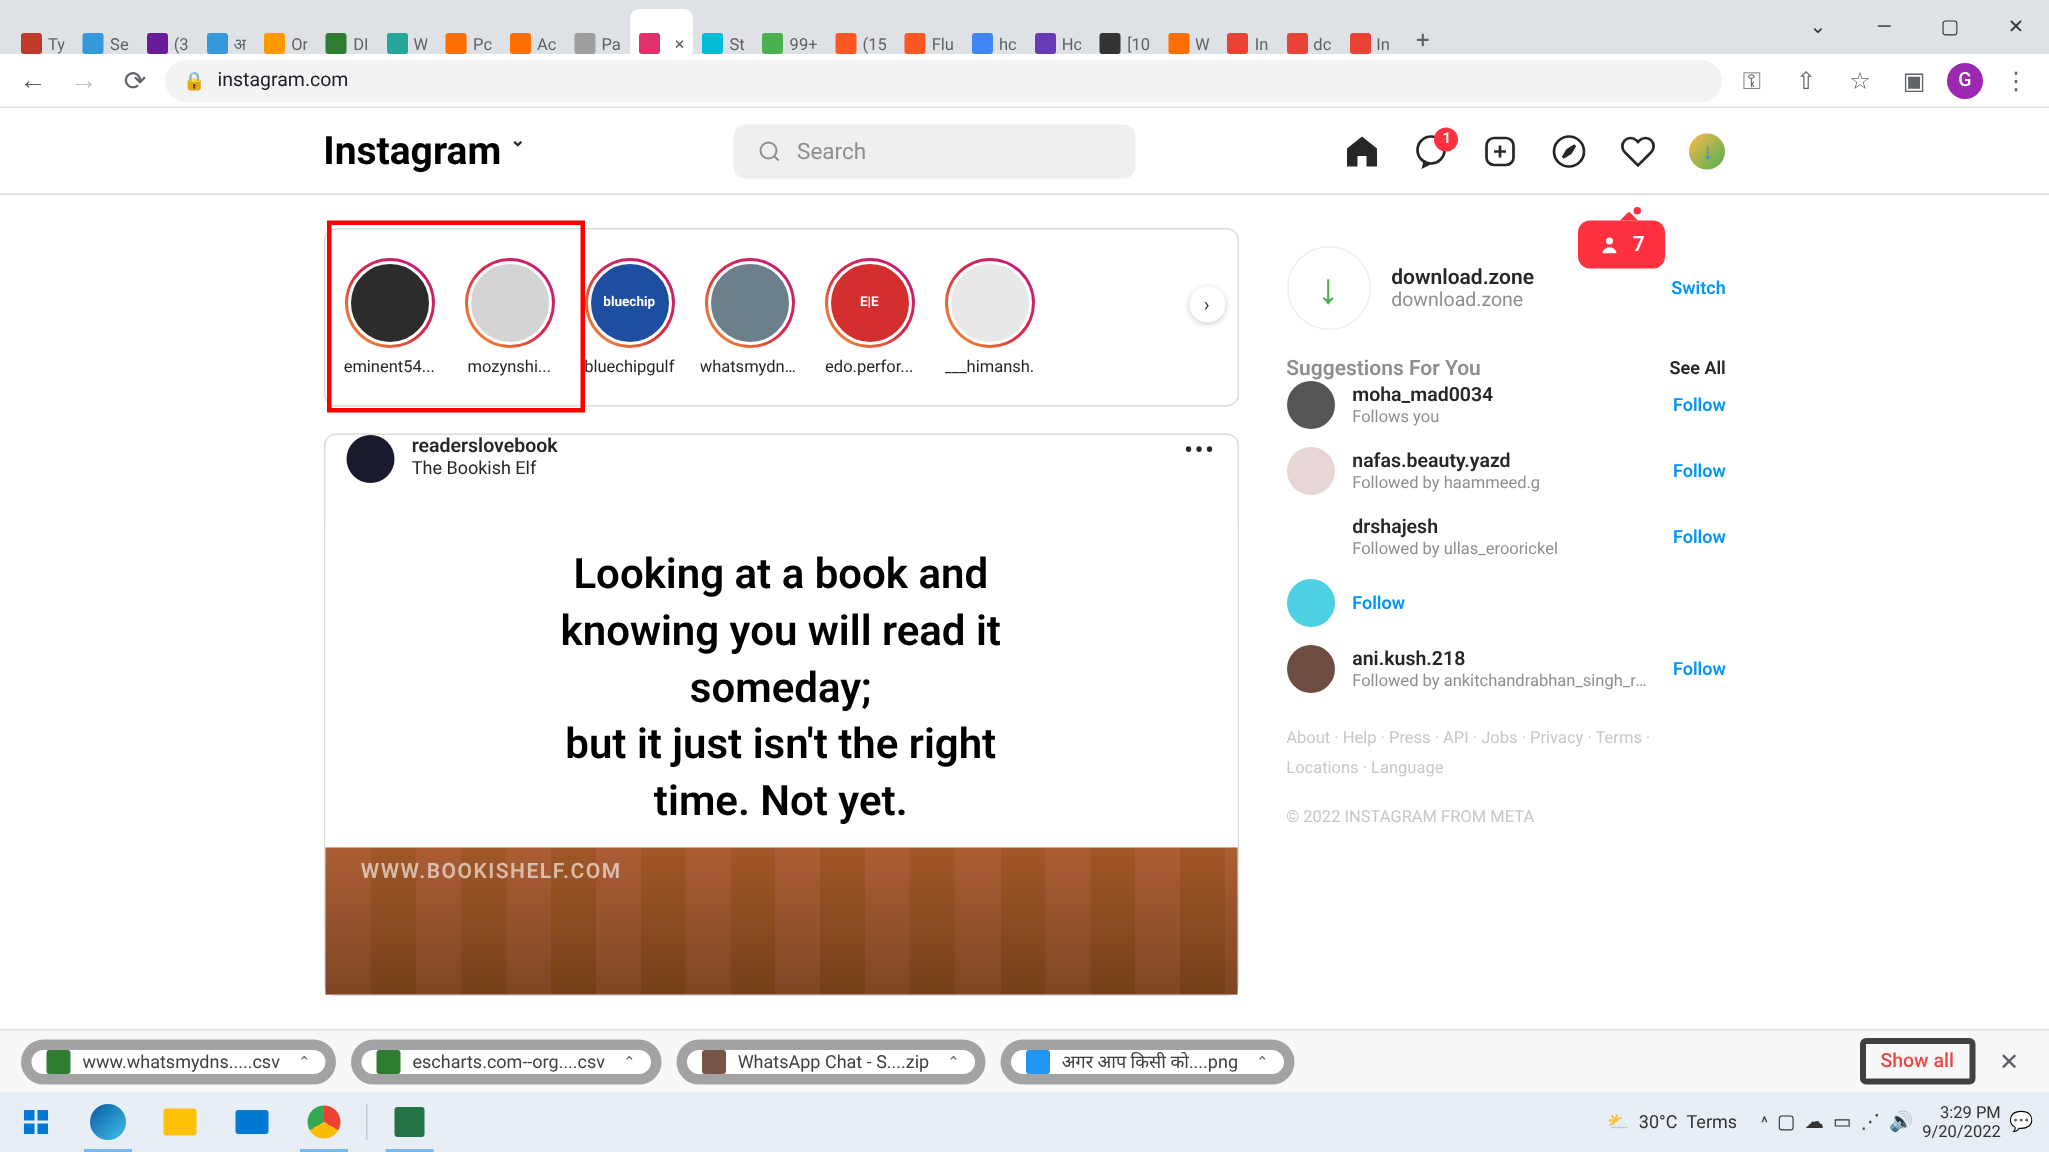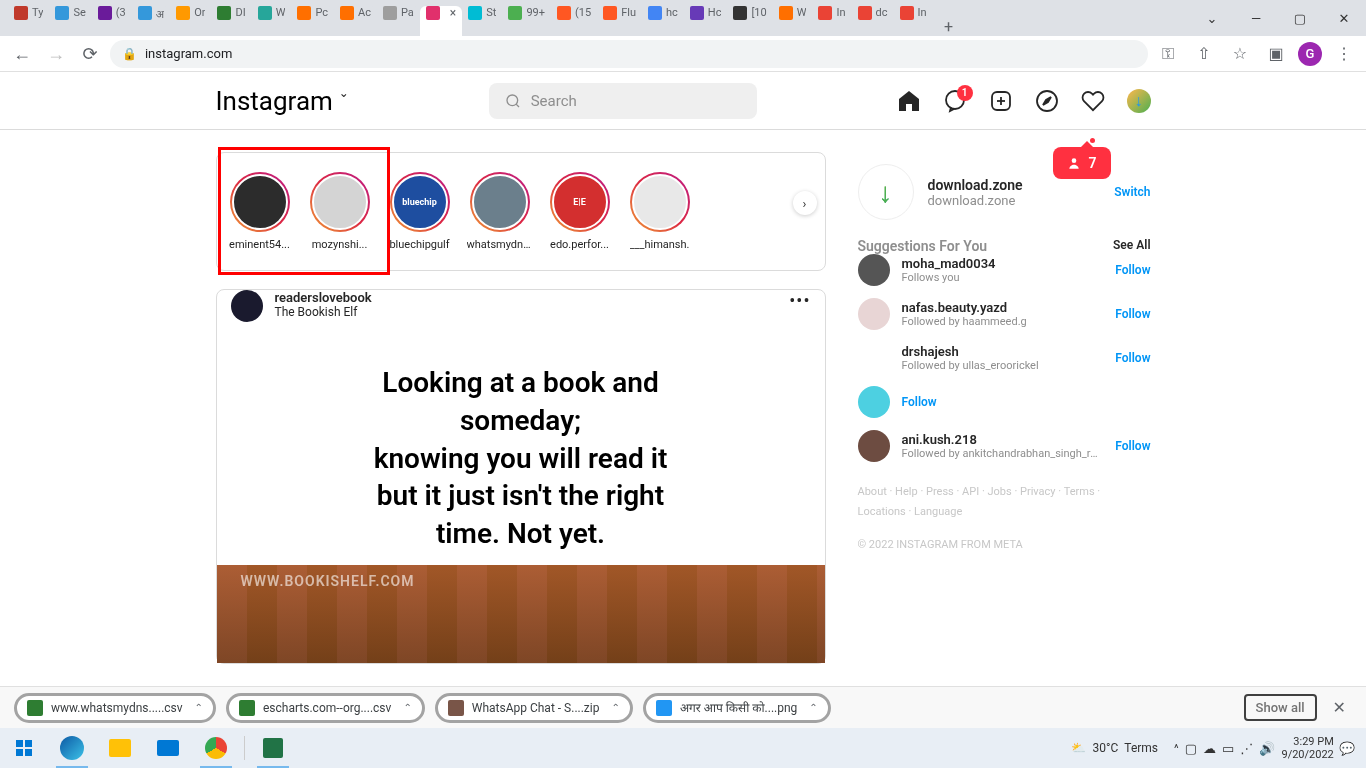--- a/index.html
+++ b/index.html
@@ -1,39 +1,39 @@
 <!DOCTYPE html>
 <html><head>
 <meta charset="utf-8">
 <style>
 *{margin:0;padding:0;box-sizing:border-box;font-family:-apple-system,BlinkMacSystemFont,"Segoe UI",Roboto,Helvetica,Arial,sans-serif}
 body{width:1366px;height:768px;overflow:hidden;background:#fff;position:relative}
 
 .chrome-tabs{height:36px;background:#dee1e6;display:flex;align-items:flex-end;padding-left:8px}
-.tab{height:30px;min-width:28px;max-width:52px;background:#dee1e6;display:flex;align-items:flex-start;padding:0 6px;font-size:11px;color:#5f6368;border-radius:6px 6px 0 0;gap:4px;overflow:hidden;white-space:nowrap;cursor:pointer}
+.tab{height:30px;min-width:28px;max-width:52px;background:#dee1e6;display:flex;align-items:flex-end;padding:0 6px;font-size:11px;color:#5f6368;border-radius:6px 6px 0 0;gap:4px;overflow:hidden;white-space:nowrap;cursor:pointer}
 .tab.active{background:#fff}
 .tab .favicon{width:14px;height:14px;flex-shrink:0;border-radius:2px}
 .tab-title{overflow:hidden;text-overflow:ellipsis}
 .tab-close{margin-left:2px;font-size:12px;color:#5f6368}
 .win-controls{margin-left:auto;display:flex;align-items:center;gap:0;height:36px}
 .win-btn{width:44px;height:30px;display:flex;align-items:center;justify-content:center;color:#333;font-size:13px;cursor:pointer}
 .new-tab{width:28px;text-align:center;color:#5f6368;font-size:16px;padding-left:4px}
 
 .chrome-toolbar{height:36px;background:#fff;display:flex;align-items:center;padding:0 8px;gap:6px;border-bottom:1px solid #e0e0e0}
 .nav-btn{width:28px;height:28px;display:flex;align-items:center;justify-content:center;color:#5f6368;border-radius:50%;cursor:pointer;font-size:18px}
 .nav-btn.disabled{color:#bdbdbd}
 .addr-bar{flex:1;height:28px;background:#f1f3f4;border-radius:14px;display:flex;align-items:center;padding:0 12px;gap:8px;font-size:13px;color:#202124}
 .lock{font-size:12px;color:#5f6368}
 .toolbar-right{display:flex;align-items:center;gap:8px}
 .tb-icon{width:28px;height:28px;display:flex;align-items:center;justify-content:center;color:#5f6368;font-size:16px;cursor:pointer}
 .profile-circle{width:24px;height:24px;border-radius:50%;background:#9c27b0;color:#fff;display:flex;align-items:center;justify-content:center;font-size:13px;font-weight:500}
 
 .ig-header{height:58px;border-bottom:1px solid #dbdbdb;display:flex;align-items:center;justify-content:center}
 .ig-header-inner{width:935px;display:flex;align-items:center;justify-content:space-between}
-.ig-logo{font-family:'Segoe Script',cursive;font-size:26px;font-weight:400;display:flex;gap:6px;cursor:pointer}
+.ig-logo{font-family:'Segoe Script',cursive;font-size:26px;font-weight:700;display:flex;gap:6px;cursor:pointer}
 .ig-logo-chev{font-size:12px;color:#262626}
 .ig-search{width:268px;height:36px;background:#efefef;border-radius:8px;display:flex;align-items:center;padding:0 16px;gap:10px;color:#8e8e8e;font-size:15px}
 .ig-nav{display:flex;align-items:center;gap:22px;position:relative}
 .ig-nav-icon{width:24px;height:24px;cursor:pointer;position:relative;display:flex;align-items:center;justify-content:center}
 .ig-nav-icon svg{width:24px;height:24px}
 .badge-red{position:absolute;top:-4px;right:-6px;width:16px;height:16px;background:#ff3040;border-radius:50%;color:#fff;font-size:10px;display:flex;align-items:center;justify-content:center;font-weight:600}
 .ig-avatar-small{width:24px;height:24px;border-radius:50%;background:linear-gradient(135deg,#ffb84d,#4caf50);display:flex;align-items:center;justify-content:center}
 .ig-avatar-small::after{content:'↓';color:#2196f3;font-weight:bold;font-size:16px}
 .notif-bubble{position:absolute;top:58px;right:40px;background:#ff3040;color:#fff;padding:8px 14px;border-radius:8px;display:flex;align-items:center;gap:8px;font-size:14px;font-weight:600}
 .notif-bubble::before{content:'';position:absolute;top:-6px;right:18px;width:0;height:0;border-left:6px solid transparent;border-right:6px solid transparent;border-bottom:6px solid #ff3040}
@@ -75,24 +75,24 @@
 .sugg-ava{width:32px;height:32px;border-radius:50%;background:#ccc;flex-shrink:0}
 .sugg-info{flex:1;overflow:hidden}
 .sugg-info .un{font-weight:600;color:#262626;font-size:13px}
 .sugg-info .rel{color:#8e8e8e;font-size:11px;overflow:hidden;text-overflow:ellipsis;white-space:nowrap}
 .follow{color:#0095f6;font-size:12px;font-weight:600;cursor:pointer}
 .footer-links{margin-top:20px;color:#c7c7c7;font-size:11px;line-height:1.8}
 .footer-links span{cursor:pointer}
 .copyright{margin-top:16px;color:#c7c7c7;font-size:11px}
 
 .dl-bar{position:absolute;bottom:40px;left:0;right:0;height:42px;background:#f8f8f8;border-top:1px solid #e0e0e0;display:flex;align-items:center;padding:0 14px;gap:10px}
-.dl-item{height:30px;border:3px solid #a3a3a3;border-radius:15px;background:#fff;display:flex;align-items:center;padding:0 10px;gap:8px;font-size:12px;color:#3c4043;cursor:pointer}
+.dl-item{height:30px;border:7px solid #a3a3a3;border-radius:15px;background:#fff;display:flex;align-items:center;padding:0 10px;gap:8px;font-size:12px;color:#3c4043;cursor:pointer}
 .dl-icon{width:16px;height:16px}
 .dl-chev{color:#5f6368;font-size:10px;margin-left:4px}
-.show-all{margin-left:auto;color:#737373;font-size:13px;font-weight:500;cursor:pointer;padding:4px 10px;border:2px solid #404040;border-radius:4px}
+.show-all{margin-left:auto;color:#ef4444;font-size:13px;font-weight:500;cursor:pointer;padding:4px 10px;border:4px solid #404040;border-radius:4px}
 .dl-close{color:#5f6368;font-size:16px;cursor:pointer;padding:0 6px}
 
 .taskbar{position:absolute;bottom:0;left:0;right:0;height:40px;background:#e8eef5;display:flex;align-items:center}
 .tb-left{display:flex;align-items:center;height:100%}
 .tb-item{width:48px;height:40px;display:flex;align-items:center;justify-content:center;cursor:pointer;position:relative}
 .tb-item.active::after{content:'';position:absolute;bottom:0;left:8px;right:8px;height:2px;background:#76b9ed}
 .tb-right{margin-left:auto;display:flex;align-items:center;gap:6px;padding-right:10px;font-size:11px;color:#333}
 .weather{display:flex;align-items:center;gap:6px;margin-right:10px;font-size:12px}
 .sys-icon{font-size:13px;cursor:pointer}
 .clock{text-align:right;font-size:11px;line-height:1.2}
@@ -327,22 +327,22 @@
           <div class="post-ava"></div>
           <div>
             <div class="post-user">readerslovebook</div>
             <div class="post-sub">The Bookish Elf</div>
           </div>
           <div class="post-more">•••</div>
         </div>
         <div class="post-body">
           <div class="post-text">
             <div>Looking at a book and</div>
+            <div>knowing you will read it</div>
             <div>someday;</div>
-            <div>knowing you will read it</div>
             <div>but it just isn't the right</div>
             <div>time. Not yet.</div>
           </div>
           <div class="post-img">
             <div class="watermark">WWW.BOOKISHELF.COM</div>
           </div>
         </div>
       </div>
     </div>
     <div class="side-col">

